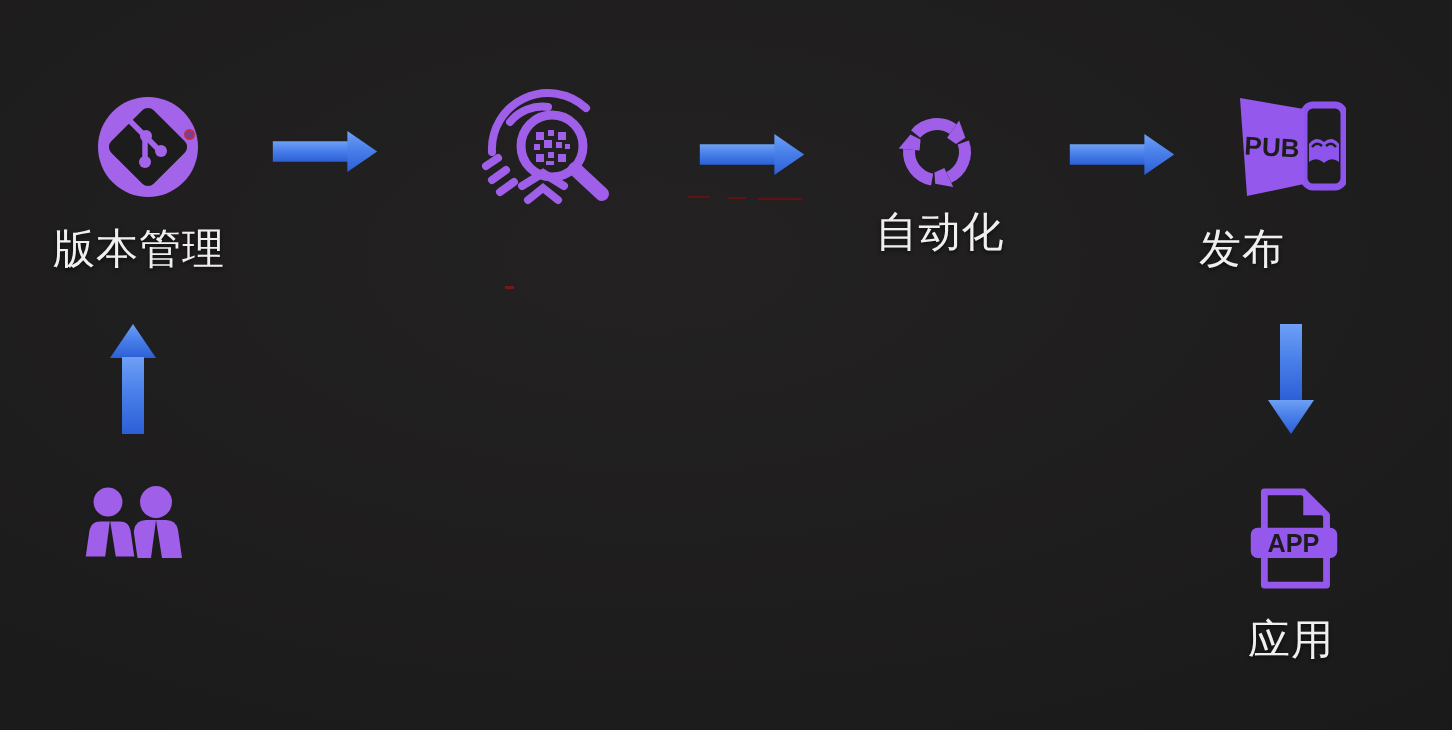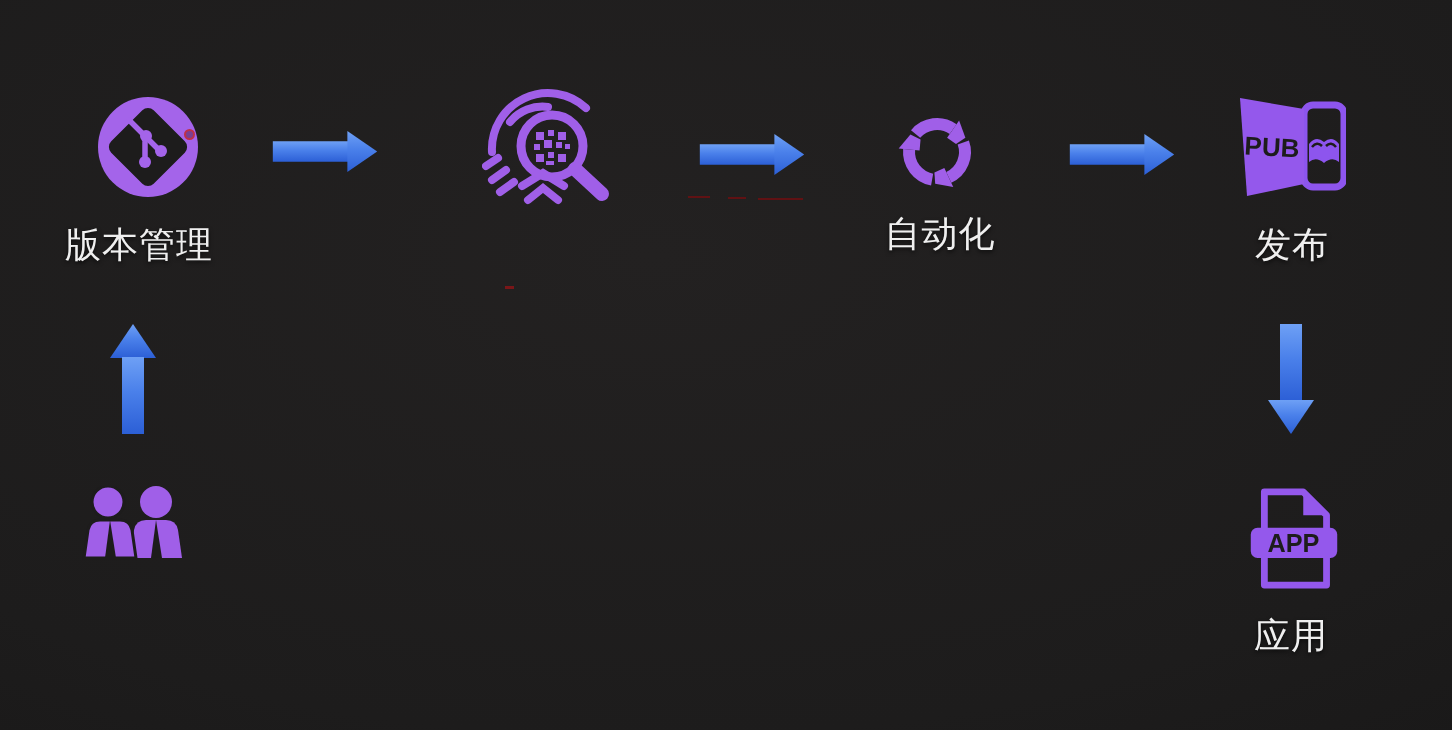--- a/index.html
+++ b/index.html
@@ -21,21 +21,21 @@
     position:relative;width:1452px;height:730px;
     background:radial-gradient(120% 120% at 45% 35%, #232121 0%, #1d1c1c 55%, #151414 100%);
   }
   .abs{position:absolute;}
   .label{
     position:absolute;
     width:200px;
     text-align:center;
     color:var(--label);
     font-family:"Liberation Serif","DejaVu Serif",serif;
-    font-size:36px;
+    font-size:42px;
     letter-spacing:1px;
     text-shadow:0 2px 4px rgba(0,0,0,.65);
     white-space:nowrap;
     user-select:none;
   }
   svg{display:block;}
   .artifact-line{position:absolute;background:#6b0f12;opacity:.85;}
   .artifact-dot{
     position:absolute;width:7px;height:7px;border-radius:50%;
     border:2px solid rgba(205,45,60,.85);background:rgba(60,8,12,.4);
@@ -116,39 +116,39 @@
     </g>
     <g transform="rotate(120 54 52)">
       <path d="M32.6,34 A28,28 0 0 1 70.1,29.1" fill="none" stroke="#a05fe8" stroke-width="12"></path>
       <polygon points="64.1,37.7 76.1,20.5 82.4,37.7 73,44" fill="#a05fe8"></polygon>
     </g>
     <g transform="rotate(240 54 52)">
       <path d="M32.6,34 A28,28 0 0 1 70.1,29.1" fill="none" stroke="#a05fe8" stroke-width="12"></path>
       <polygon points="64.1,37.7 76.1,20.5 82.4,37.7 73,44" fill="#a05fe8"></polygon>
     </g>
   </svg>
-  <div class="label" style="left:840px;top:210px">自动化</div>
+  <div class="label" style="left:840px;top:204px">自动化</div>
 
   <svg class="abs" style="left:1069px;top:134px" width="106" height="41" viewBox="0 0 112 44">
     <rect x="0" y="11" width="82" height="22" fill="url(#arrowGrad)"></rect>
     <polygon points="80,0 112,22 80,44" fill="url(#arrowGrad)"></polygon>
   </svg>
 
   <svg class="abs" style="left:1238px;top:96px" width="108" height="104" viewBox="0 0 108 104">
     <rect x="66" y="9" width="40" height="82" rx="9" fill="none" stroke="#8d55ee" stroke-width="7"></rect>
     <g>
       <path d="M71,48 Q78,39 86,46 L86,67 Q78,60 71,66 Z" fill="#8d55ee"></path>
       <path d="M101,48 Q94,39 86,46 L86,67 Q94,60 101,66 Z" fill="#8d55ee"></path>
       <path d="M74,51 Q79,45 84,50" fill="none" stroke="#1d1c1c" stroke-width="2.5"></path>
       <path d="M98,51 Q93,45 88,50" fill="none" stroke="#1d1c1c" stroke-width="2.5"></path>
     </g>
     <polygon points="2,2 66,13 66,88 9,100" fill="#9458ec"></polygon>
     <text x="34" y="60" transform="rotate(3 34 51)" text-anchor="middle" font-family="Liberation Sans, DejaVu Sans, sans-serif" font-size="26" font-weight="800" fill="#1d1c1c">PUB</text>
   </svg>
-  <div class="label" style="left:1192px;top:221px">发布</div>
+  <div class="label" style="left:1142px;top:221px">发布</div>
 
   <svg class="abs" style="left:110px;top:324px" width="46" height="110" viewBox="0 0 46 110">
     <polygon points="23,0 0,34 46,34" fill="url(#arrowGrad)"></polygon>
     <rect x="12" y="33" width="22" height="77" fill="url(#arrowGrad)"></rect>
   </svg>
 
   <svg class="abs" style="left:82px;top:486px" width="106" height="74" viewBox="0 0 106 74">
     <g>
       <circle cx="74" cy="16" r="16" fill="#a05fe8"></circle>
       <path d="M48,72 L52,44 Q54,34 64,34 L84,34 Q94,34 96,44 L100,72 Z" fill="#a05fe8"></path>

